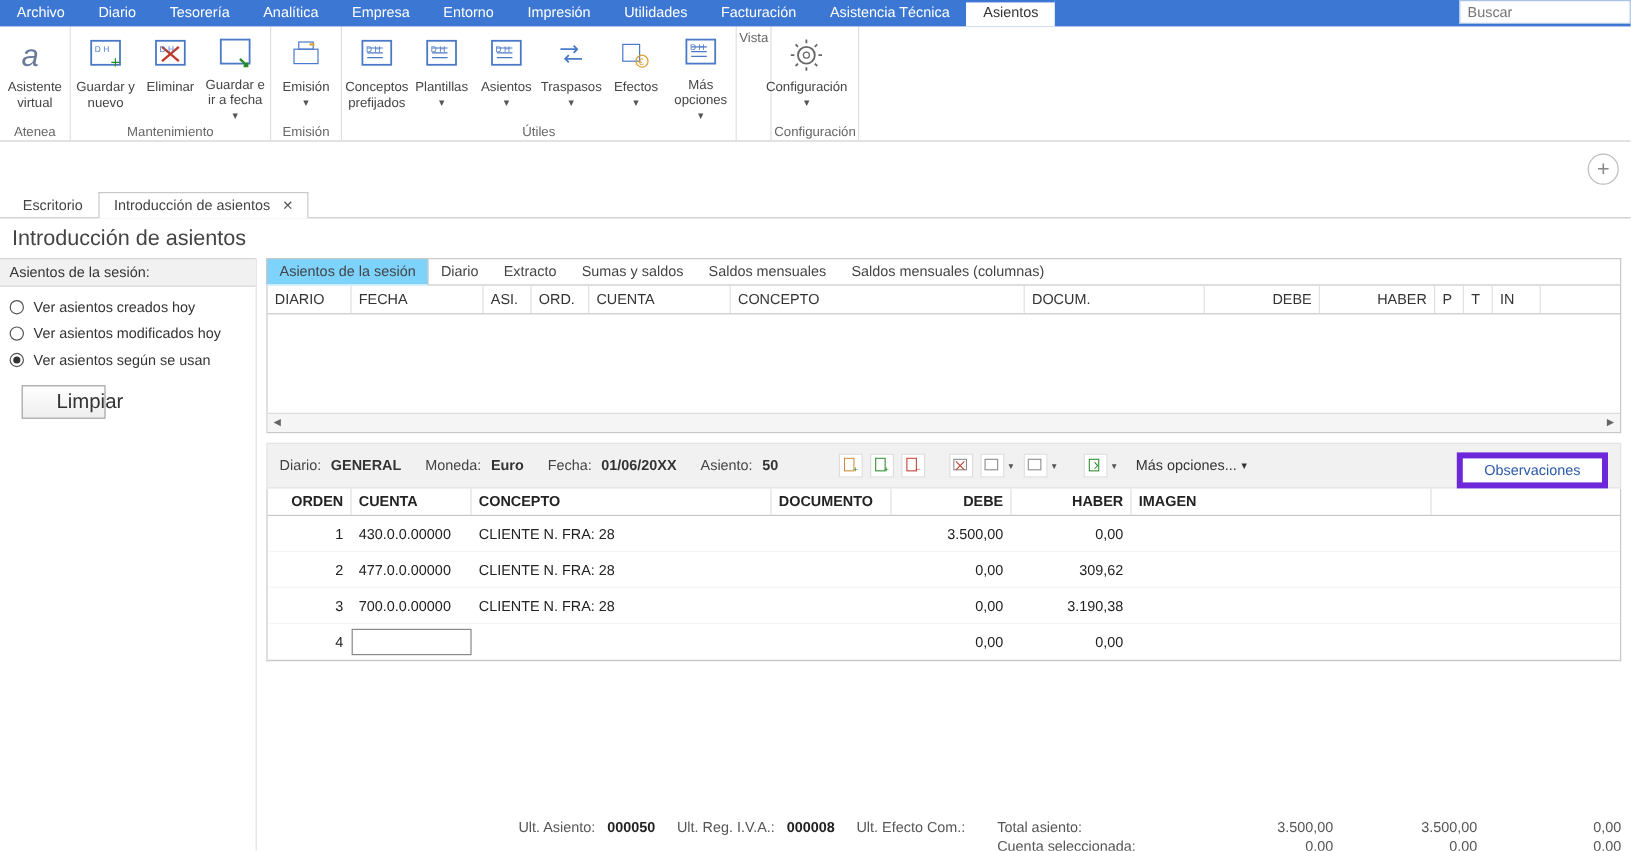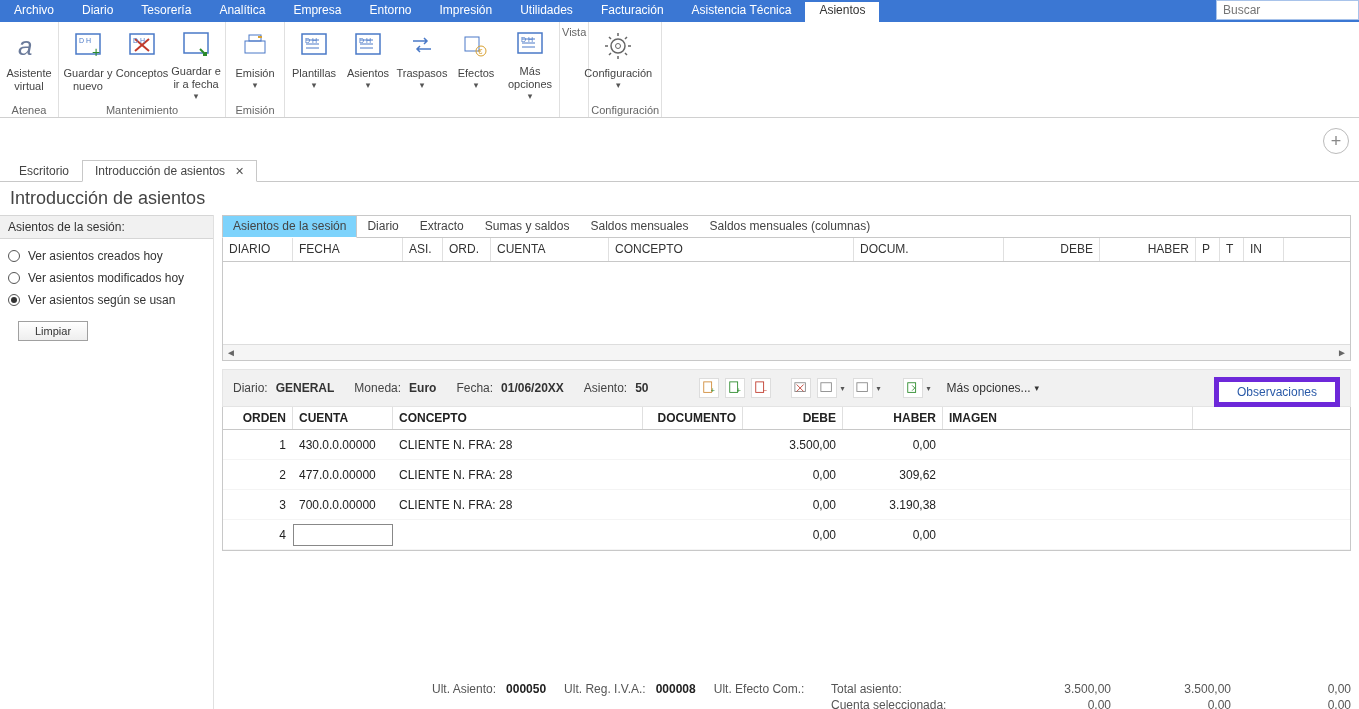--- a/index.html
+++ b/index.html
@@ -37,21 +37,21 @@
 .page-title { font-size: 18px; padding: 6px 10px 6px 10px; color: #444; }
 
 
 .work-area { display: flex; height: calc(709px - 22px - 96px - 64px - 26px); }
 .side-pane { width: 214px; border-right: 1px solid #e0e0e0; display: flex; flex-direction: column; }
 .side-pane .sp-head { background: #f1f1f1; border-top: 1px solid #d6d6d6; border-bottom: 1px solid #d6d6d6; padding: 4px 8px; font-size: 12px; }
 .side-pane .sp-body { padding: 10px 8px; display: flex; flex-direction: column; gap: 8px; }
 .radio-row { display: flex; align-items: center; gap: 8px; font-size: 12px; color: #333; }
 .radio { width: 12px; height: 12px; border: 1px solid #555; border-radius: 50%; display: inline-flex; align-items: center; justify-content: center; background: #fff; }
 .radio.checked::after { content: ""; width: 6px; height: 6px; background: #333; border-radius: 50%; }
-.btn-small { border: 1px solid #a0a0a0; background: linear-gradient(#fff,#eee); padding: 3px 16px; font-size: 11px; width: 70px; text-align: center; margin: 6px 0 0 10px; }
+.btn-small { border: 1px solid #a0a0a0; background: linear-gradient(#fff,#eee); padding: 3px 28px; font-size: 17px; width: 70px; text-align: center; margin: 6px 0 0 10px; }
 
 
 .main-pane { flex: 1; padding: 0 0 0 4px; display: flex; flex-direction: column; position: relative; }
 
 
 .qtabs { display: flex; border: 1px solid #c8c8c8; border-bottom: none; height: 22px; align-items: stretch; margin: 0 8px 0 4px; background:#fff; }
 .qtab { padding: 3px 10px; font-size: 12px; color: #444; border-right: 1px solid transparent; cursor: default; }
 .qtab.active { border: 1px solid #c8c8c8; border-bottom: 1px solid #fff; margin: -1px 0 -1px -1px; background:#7dd3fc; position: relative; z-index: 2; }
 
 
@@ -82,21 +82,21 @@
 .entry-grid { margin: 0 8px 0 4px; border: 1px solid #c8c8c8; border-top: none; background:#fff; }
 .eg-head { display: flex; border-bottom: 1px solid #c8c8c8; }
 .eg-head .eg-cell { border-right: 1px solid #e0e0e0; padding: 4px 6px; font-size: 12px; font-weight: 700; color:#222; }
 .eg-row { display: flex; border-bottom: 1px solid #f4f4f4; height: 30px; align-items: center; }
 .eg-row .eg-cell { border-right: 1px solid transparent; padding: 4px 6px; font-size: 12px; color:#222; }
 .eg-row.editing { }
 .eg-row.editing .editable { border: 1px solid #888; height: 22px; background:#fff; }
 .col-orden { width: 70px; text-align: right; }
 .col-cuenta { width: 100px; }
 .col-concepto { width: 250px; }
-.col-documento { width: 100px; text-align: right; }
+.col-documento { width: 100px; }
 .col-debe { width: 100px; text-align: right; }
 .col-haber { width: 100px; text-align: right; }
 .col-imagen { width: 250px; }
 .txt-grey { color:#aaa; }
 
 
 .footer-bar { position: absolute; bottom: 0; left: 218px; right: 8px; display: flex; font-size: 12px; color:#555; padding: 4px 0; }
 .footer-left { display:flex; gap: 10px; }
 .footer-left b { color:#222; }
 .footer-right { margin-left: auto; display: grid; grid-template-columns: 160px 120px 120px 120px; text-align: right; gap: 2px 0; }
@@ -152,21 +152,21 @@
         </div>
         <div class="rbtn">
           <div class="ricon">
             <svg viewBox="0 0 30 30">
               <rect x="3" y="3" width="24" height="20" fill="none" stroke="#4a79c7" stroke-width="1.5"></rect>
               <line x1="8" y1="8" x2="22" y2="20" stroke="#c0392b" stroke-width="2"></line>
               <line x1="22" y1="8" x2="8" y2="20" stroke="#c0392b" stroke-width="2"></line>
               <text x="6" y="12" font-size="7" fill="#4a79c7">D H</text>
             </svg>
           </div>
-          <div>Conceptos</div>
+          <div>Eliminar</div>
         </div>
         <div class="rbtn">
           <div class="ricon">
             <svg viewBox="0 0 30 30">
               <rect x="3" y="3" width="24" height="20" fill="none" stroke="#4a79c7" stroke-width="1.5"></rect>
               <path d="M19 19 L25 25" stroke="#2a8a2a" stroke-width="2"></path>
               <path d="M22 25 L25 25 L25 22" fill="none" stroke="#2a8a2a" stroke-width="2"></path>
             </svg>
           </div>
           <div>Guardar e ir a fecha</div>
@@ -196,71 +196,84 @@
         <div class="rbtn">
           <div class="ricon">
             <svg viewBox="0 0 30 30">
               <rect x="3" y="3" width="24" height="20" fill="none" stroke="#4a79c7" stroke-width="1.5"></rect>
               <line x1="7" y1="9" x2="20" y2="9" stroke="#4a79c7"></line>
               <line x1="7" y1="13" x2="20" y2="13" stroke="#4a79c7"></line>
               <line x1="7" y1="17" x2="20" y2="17" stroke="#4a79c7"></line>
               <text x="6" y="12" font-size="7" fill="#4a79c7">D H</text>
             </svg>
           </div>
-          <div>Plantillas</div>
-          <div class="arrow">▾</div>
+          <div>Conceptos prefijados</div>
         </div>
         <div class="rbtn">
           <div class="ricon">
             <svg viewBox="0 0 30 30">
               <rect x="3" y="3" width="24" height="20" fill="none" stroke="#4a79c7" stroke-width="1.5"></rect>
               <line x1="7" y1="9" x2="20" y2="9" stroke="#4a79c7"></line>
               <line x1="7" y1="13" x2="20" y2="13" stroke="#4a79c7"></line>
               <line x1="7" y1="17" x2="20" y2="17" stroke="#4a79c7"></line>
               <text x="6" y="12" font-size="7" fill="#4a79c7">D H</text>
             </svg>
           </div>
-          <div>Asientos</div>
-          <div class="arrow">▾</div>
-        </div>
-        <div class="rbtn">
-          <div class="ricon">
-            <svg viewBox="0 0 30 30">
-              <path d="M6 10 L20 10 M17 7 L20 10 L17 13" fill="none" stroke="#4a79c7" stroke-width="1.5"></path>
-              <path d="M24 18 L10 18 M13 15 L10 18 L13 21" fill="none" stroke="#4a79c7" stroke-width="1.5"></path>
-            </svg>
-          </div>
-          <div>Traspasos</div>
-          <div class="arrow">▾</div>
-        </div>
-        <div class="rbtn">
-          <div class="ricon">
-            <svg viewBox="0 0 30 30">
-              <rect x="4" y="6" width="14" height="14" fill="none" stroke="#4a79c7"></rect>
-              <circle cx="20" cy="20" r="5" fill="none" stroke="#d8a030"></circle>
-              <text x="17" y="23" font-size="8" fill="#d8a030">€</text>
-            </svg>
-          </div>
-          <div>Efectos</div>
+          <div>Plantillas</div>
           <div class="arrow">▾</div>
         </div>
         <div class="rbtn">
           <div class="ricon">
             <svg viewBox="0 0 30 30">
               <rect x="3" y="3" width="24" height="20" fill="none" stroke="#4a79c7" stroke-width="1.5"></rect>
               <line x1="7" y1="9" x2="20" y2="9" stroke="#4a79c7"></line>
               <line x1="7" y1="13" x2="20" y2="13" stroke="#4a79c7"></line>
               <line x1="7" y1="17" x2="20" y2="17" stroke="#4a79c7"></line>
               <text x="6" y="12" font-size="7" fill="#4a79c7">D H</text>
             </svg>
           </div>
+          <div>Asientos</div>
+          <div class="arrow">▾</div>
+        </div>
+        <div class="rbtn">
+          <div class="ricon">
+            <svg viewBox="0 0 30 30">
+              <path d="M6 10 L20 10 M17 7 L20 10 L17 13" fill="none" stroke="#4a79c7" stroke-width="1.5"></path>
+              <path d="M24 18 L10 18 M13 15 L10 18 L13 21" fill="none" stroke="#4a79c7" stroke-width="1.5"></path>
+            </svg>
+          </div>
+          <div>Traspasos</div>
+          <div class="arrow">▾</div>
+        </div>
+        <div class="rbtn">
+          <div class="ricon">
+            <svg viewBox="0 0 30 30">
+              <rect x="4" y="6" width="14" height="14" fill="none" stroke="#4a79c7"></rect>
+              <circle cx="20" cy="20" r="5" fill="none" stroke="#d8a030"></circle>
+              <text x="17" y="23" font-size="8" fill="#d8a030">€</text>
+            </svg>
+          </div>
+          <div>Efectos</div>
+          <div class="arrow">▾</div>
+        </div>
+        <div class="rbtn">
+          <div class="ricon">
+            <svg viewBox="0 0 30 30">
+              <rect x="3" y="3" width="24" height="20" fill="none" stroke="#4a79c7" stroke-width="1.5"></rect>
+              <line x1="7" y1="9" x2="20" y2="9" stroke="#4a79c7"></line>
+              <line x1="7" y1="13" x2="20" y2="13" stroke="#4a79c7"></line>
+              <line x1="7" y1="17" x2="20" y2="17" stroke="#4a79c7"></line>
+              <text x="6" y="12" font-size="7" fill="#4a79c7">D H</text>
+            </svg>
+          </div>
           <div>Más opciones</div>
           <div class="arrow">▾</div>
         </div>
       </div>
+      <div class="rg-label">Útiles</div>
     </div>
     <div class="ribbon-group">
       <div class="rg-label">Vista</div>
     </div>
     <div class="ribbon-group">
       <div class="rg-body">
         <div class="rbtn">
           <div class="ricon">
             <svg viewBox="0 0 30 30">
               <circle cx="15" cy="15" r="7" fill="none" stroke="#666" stroke-width="1.5"></circle>

